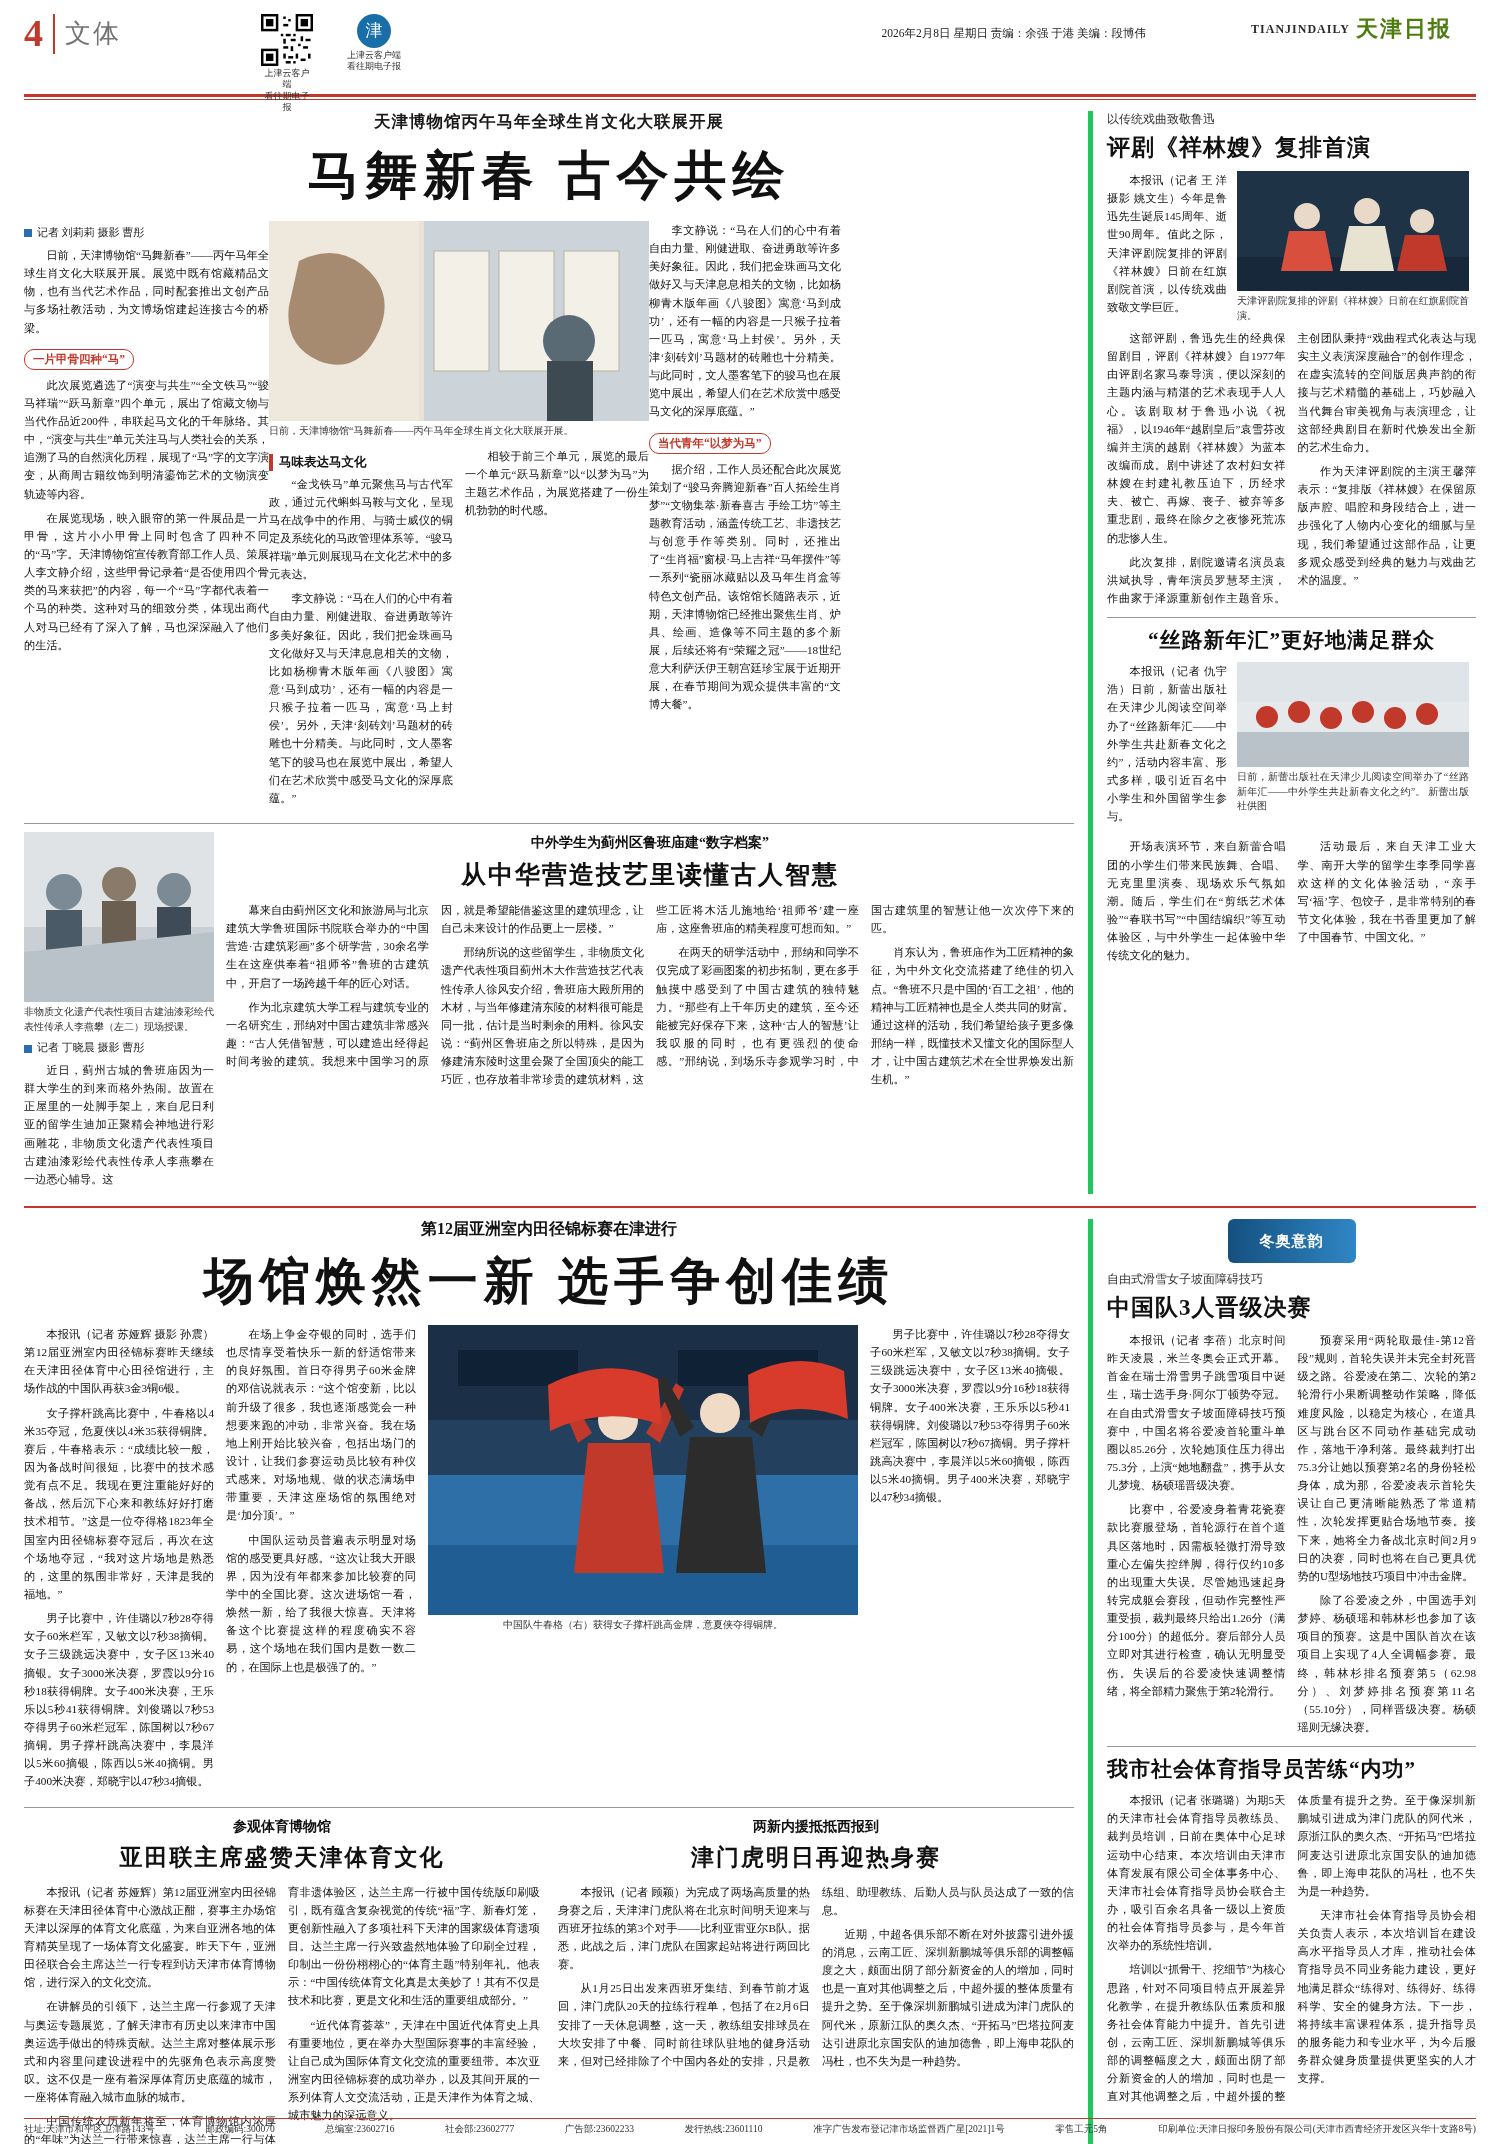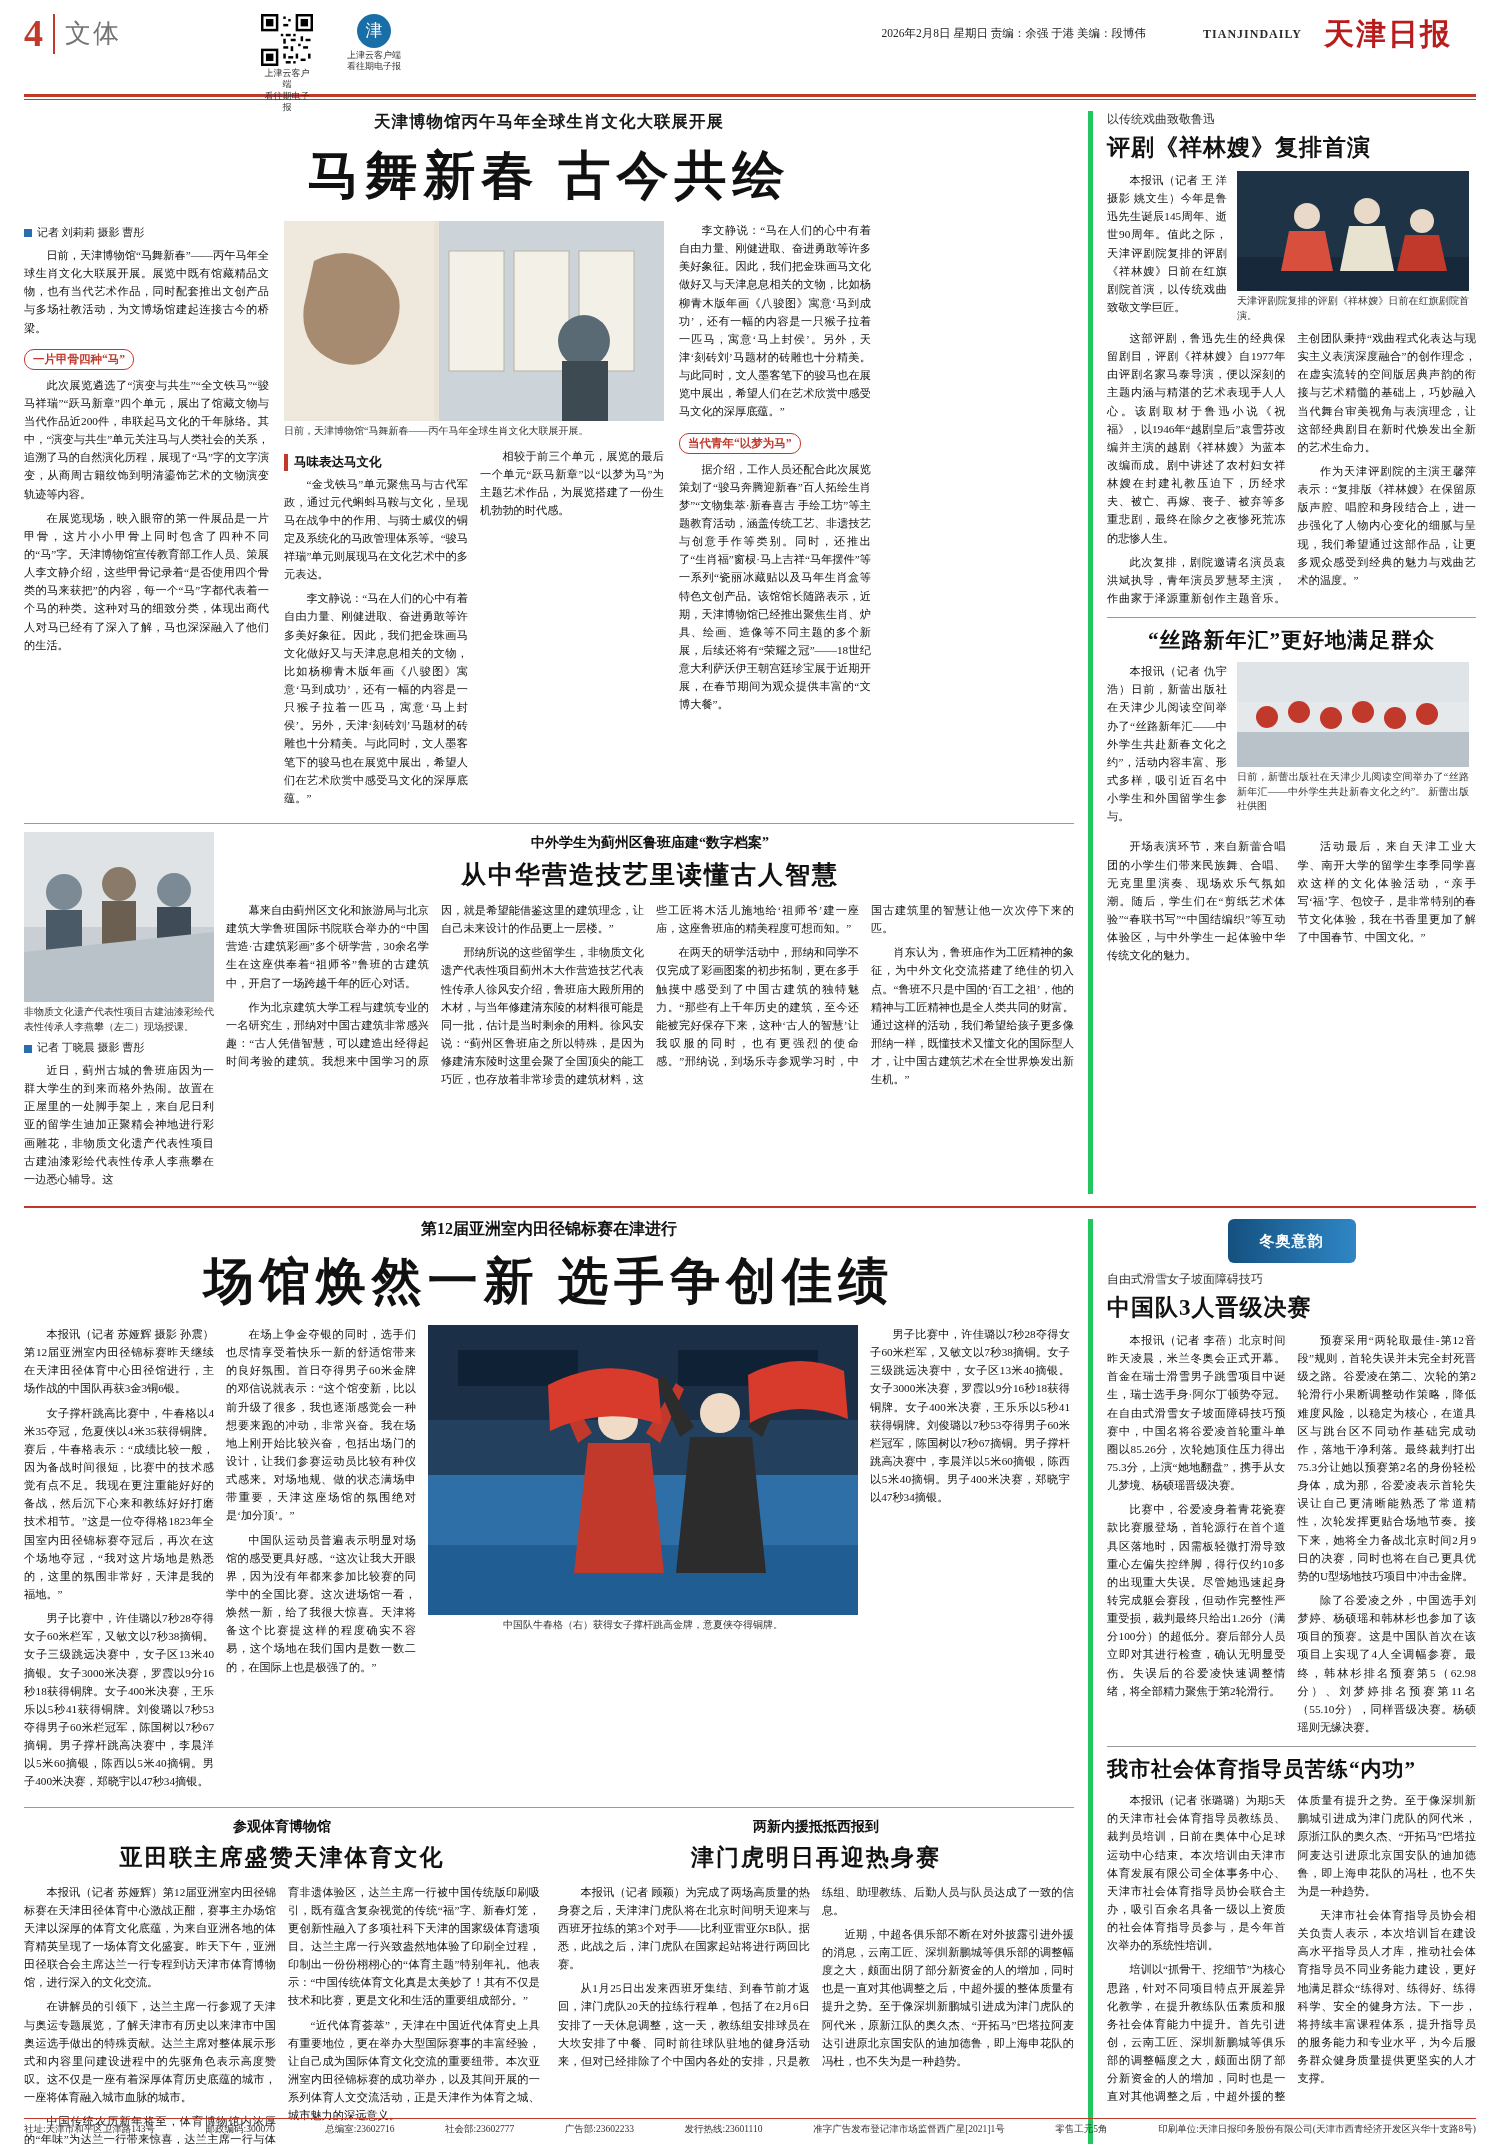--- a/index.html
+++ b/index.html
@@ -19,21 +19,21 @@
   .mh-sep{width:2px;background:#c0392b;height:40px;margin-right:10px;}
   .section-name{font-size:26px;font-weight:normal;color:#737373;letter-spacing:2px;line-height:40px;}
   .qr{width:52px;height:52px;margin-left:150px;background:#fff;}
   .qr svg{display:block;}
   .qr-cap{font-size:9px;color:#333;text-align:center;line-height:1.25;margin-top:2px;}
   .mh-logo-wrap{margin-left:34px;text-align:center;}
   .circle-logo{width:34px;height:34px;border-radius:50%;background:#1a6ea8;color:#fff;font-size:17px;line-height:34px;text-align:center;margin:0 auto;}
   .mh-date{position:absolute;right:330px;top:26px;font-size:11.5px;color:#222;white-space:nowrap;}
   .mh-brand{position:absolute;right:24px;top:14px;text-align:right;}
   .brand-en{font-size:12px;letter-spacing:1px;color:#2b2b2b;font-weight:bold;font-family:"Liberation Serif",serif;display:inline-block;vertical-align:middle;}
-  .brand-cn{font-size:30px;font-weight:bold;color:#b91c1c;letter-spacing:2px;display:inline-block;vertical-align:middle;margin-left:18px;}
+  .brand-cn{font-size:22px;font-weight:bold;color:#4d7c0f;letter-spacing:2px;display:inline-block;vertical-align:middle;margin-left:2px;}
   .rule-red{height:3px;background:#c0392b;margin-top:2px;}
   .rule-thin{height:1px;background:#c0392b;margin-top:2px;}
 
   
   .cols{display:flex;gap:14px;margin-top:11px;}
   .left-block{width:1050px;}
   .right-block{width:376px;border-left:5px solid #22c55e;padding-left:14px;}
 
   .headline-kicker{text-align:center;font-size:16.5px;font-weight:bold;color:#1a1a1a;letter-spacing:1px;}
   .headline-main{text-align:center;font-size:52px;font-weight:bold;letter-spacing:6px;margin:8px 0 10px;font-family:"Liberation Serif",serif;}
@@ -140,21 +140,21 @@
 
   <div class="rule-red"></div>
   <div class="rule-thin"></div>
 
   <div class="cols">
 
     <div class="left-block">
       <div class="headline-kicker">天津博物馆丙午马年全球生肖文化大联展开展</div>
       <div class="headline-main">马舞新春  古今共绘</div>
 
-      <div style="display:flex;gap:15px;">
+      <div style="display:flex;gap:0;">
 
         <div style="width:245px;">
           <div class="byline"><span class="sq"></span><span>记者 刘莉莉 摄影 曹彤</span></div>
           <p class="bt">日前，天津博物馆“马舞新春”——丙午马年全球生肖文化大联展开展。展览中既有馆藏精品文物，也有当代艺术作品，同时配套推出文创产品与多场社教活动，为文博场馆建起连接古今的桥梁。</p>
           <div class="subhead">一片甲骨四种“马”</div>
           <p class="bt">此次展览遴选了“演变与共生”“全文铁马”“骏马祥瑞”“跃马新章”四个单元，展出了馆藏文物与当代作品近200件，串联起马文化的千年脉络。其中，“演变与共生”单元关注马与人类社会的关系，追溯了马的自然演化历程，展现了“马”字的文字演变，从商周古籍纹饰到明清鎏饰艺术的文物演变轨迹等内容。</p>
           <p class="bt">在展览现场，映入眼帘的第一件展品是一片甲骨，这片小小甲骨上同时包含了四种不同的“马”字。天津博物馆宣传教育部工作人员、策展人李文静介绍，这些甲骨记录着“是否使用四个骨类的马来获把”的内容，每一个“马”字都代表着一个马的种类。这种对马的细致分类，体现出商代人对马已经有了深入了解，马也深深融入了他们的生活。</p>
         </div>
 
         <div style="width:380px;">

